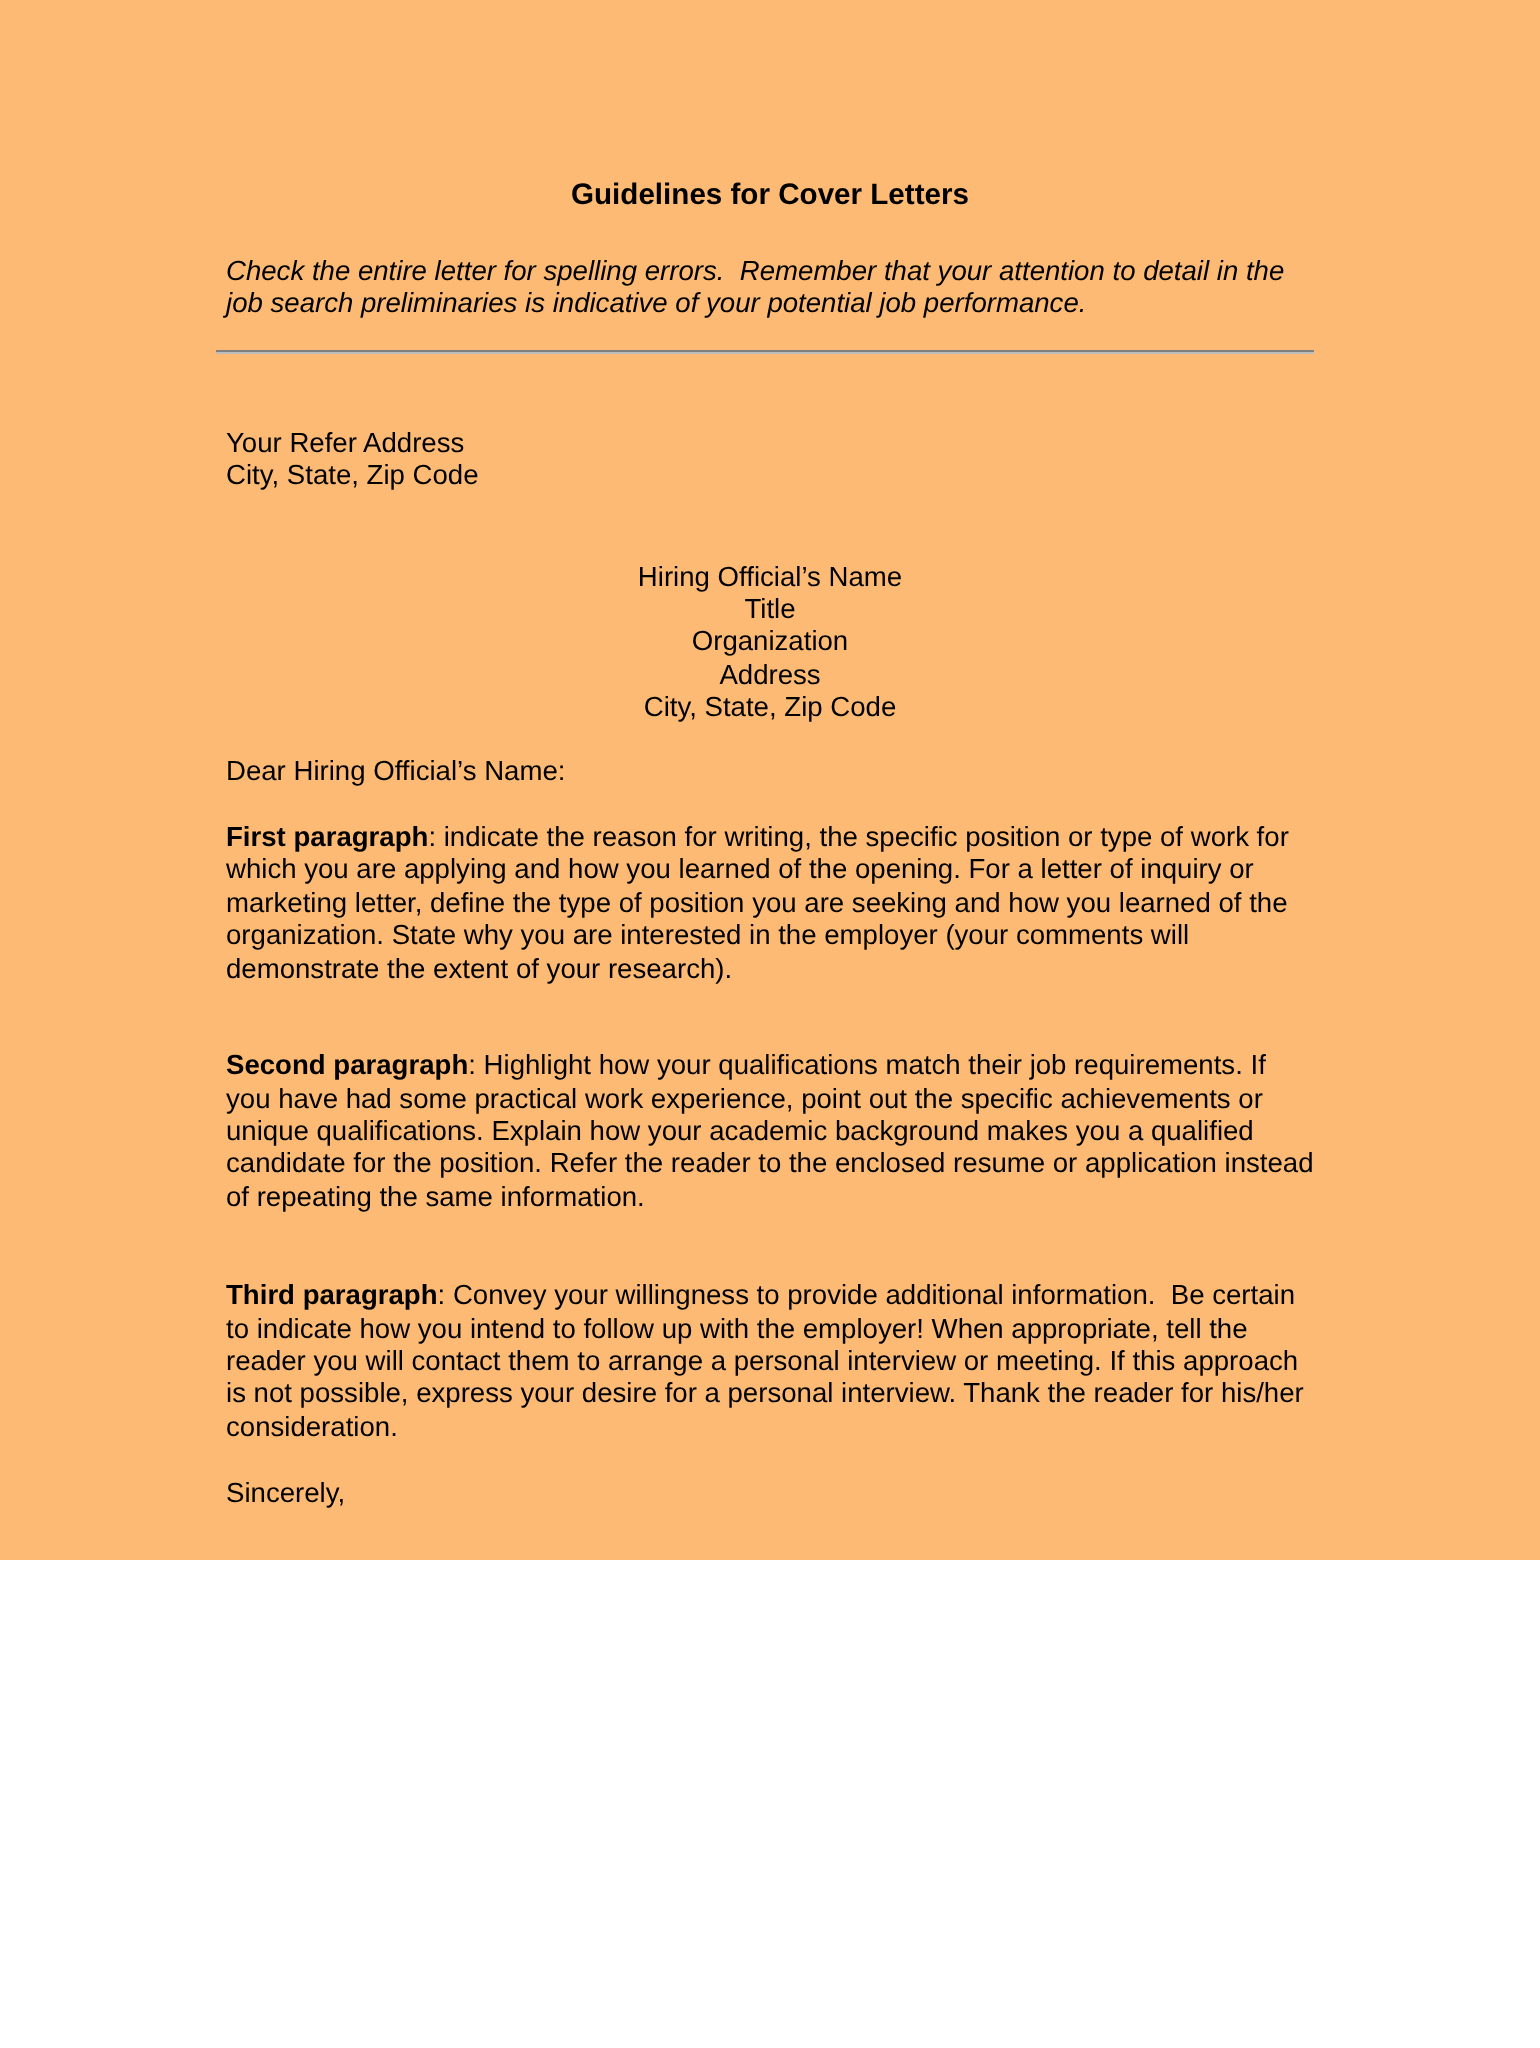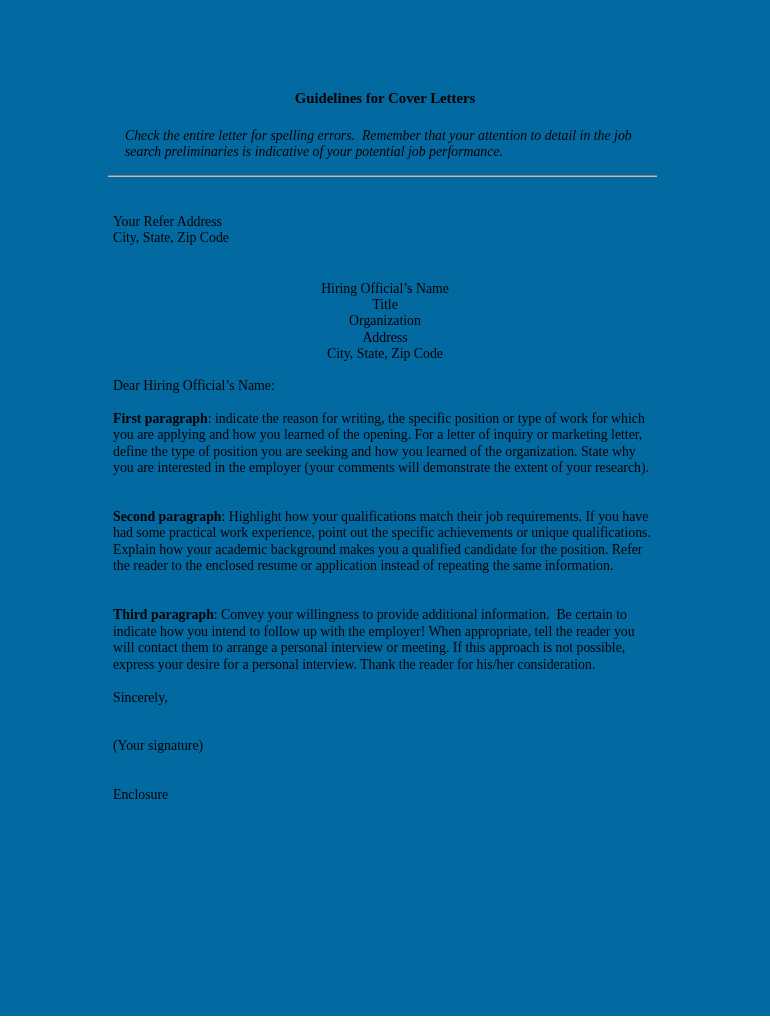--- a/index.html
+++ b/index.html
@@ -3,41 +3,41 @@
 <meta charset="utf-8">
 <style>
   html, body {
     margin: 0;
     padding: 0;
     background: #ffffff;
   }
   .page {
     position: relative;
     width: 770px;
-    height: 1016px;
-    background: #0369a1;
+    height: 780px;
+    background: #fdba74;
     color: #000000;
-    font-family: Liberation Serif, serif;
+    font-family: Liberation Sans, sans-serif;
     font-size: 13.8px;
     line-height: 16.4px;
     overflow: hidden;
   }
   .content {
     margin: 0 113px;
     width: 544px;
   }
   .title {
     margin: 90px 0 0 0;
     text-align: center;
     font-size: 14.8px;
     font-weight: bold;
     line-height: 17px;
   }
   .intro {
-    margin: 21px 0 0 12px;
+    margin: 21px 0 0 0;
     font-style: italic;
     white-space: pre-wrap;
   }
   .rule {
     margin: 14px 0 0 -5px;
     width: 549px;
     height: 0;
     border: none;
     border-top: 1px solid #7f7f7f;
     border-bottom: 1px solid #bdbdbd;

